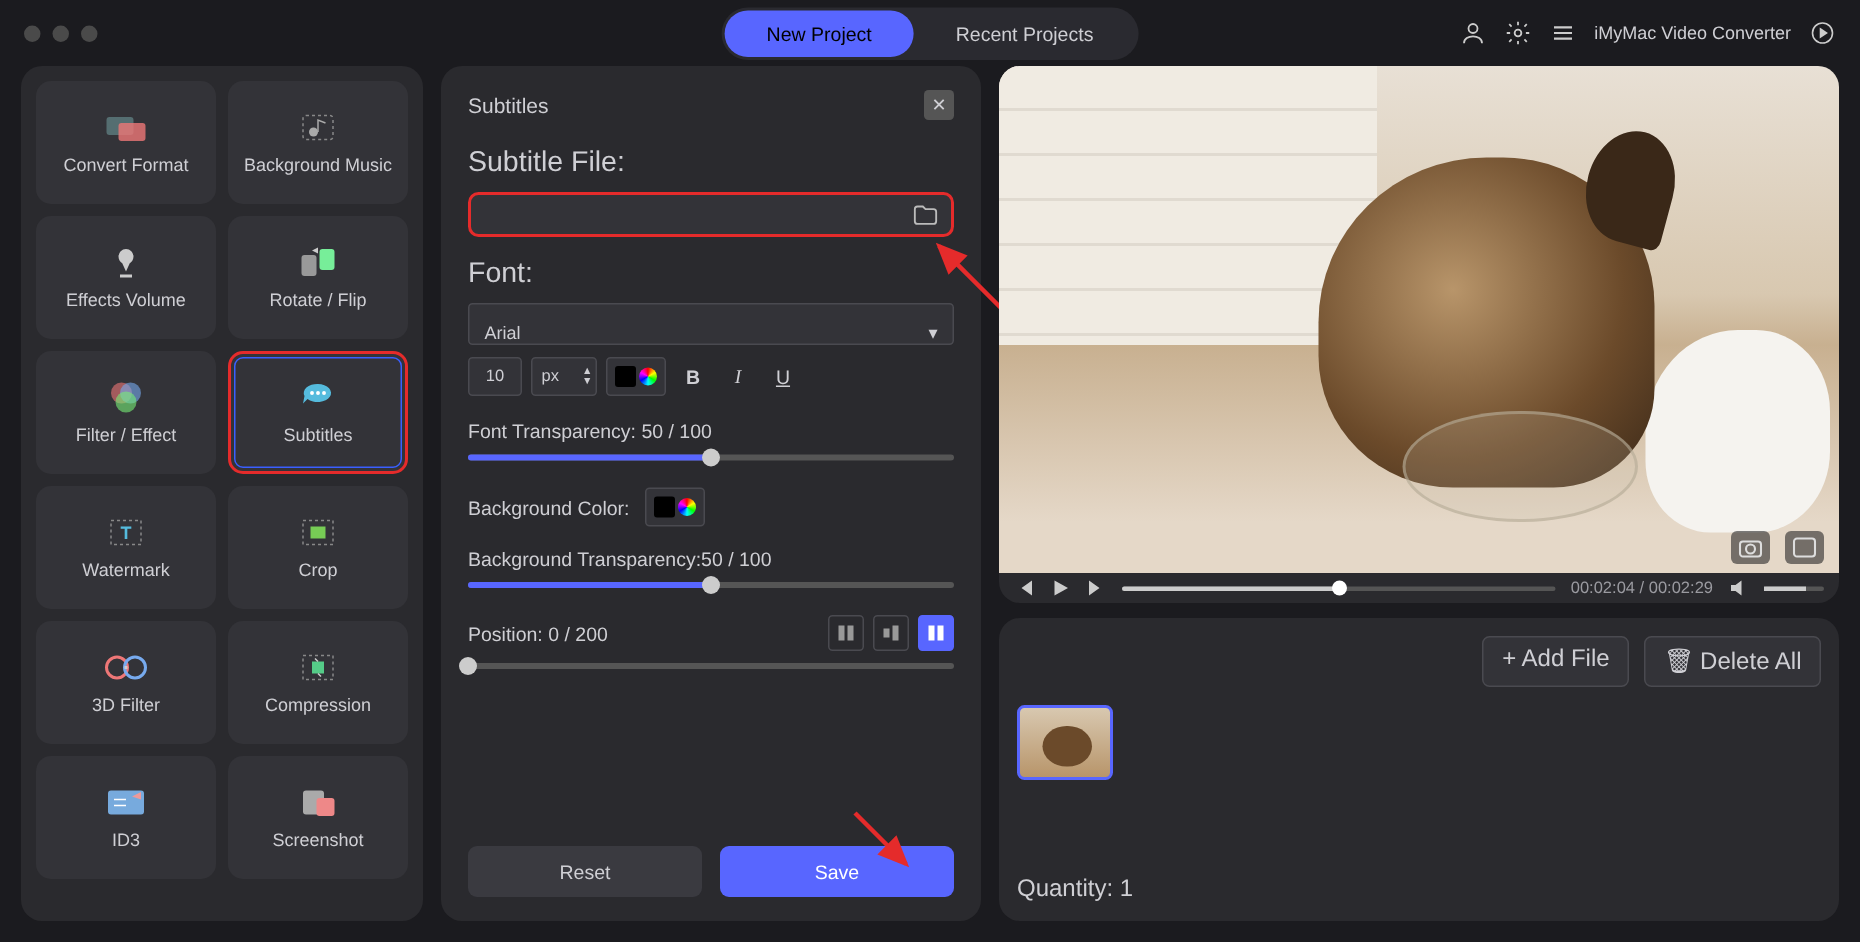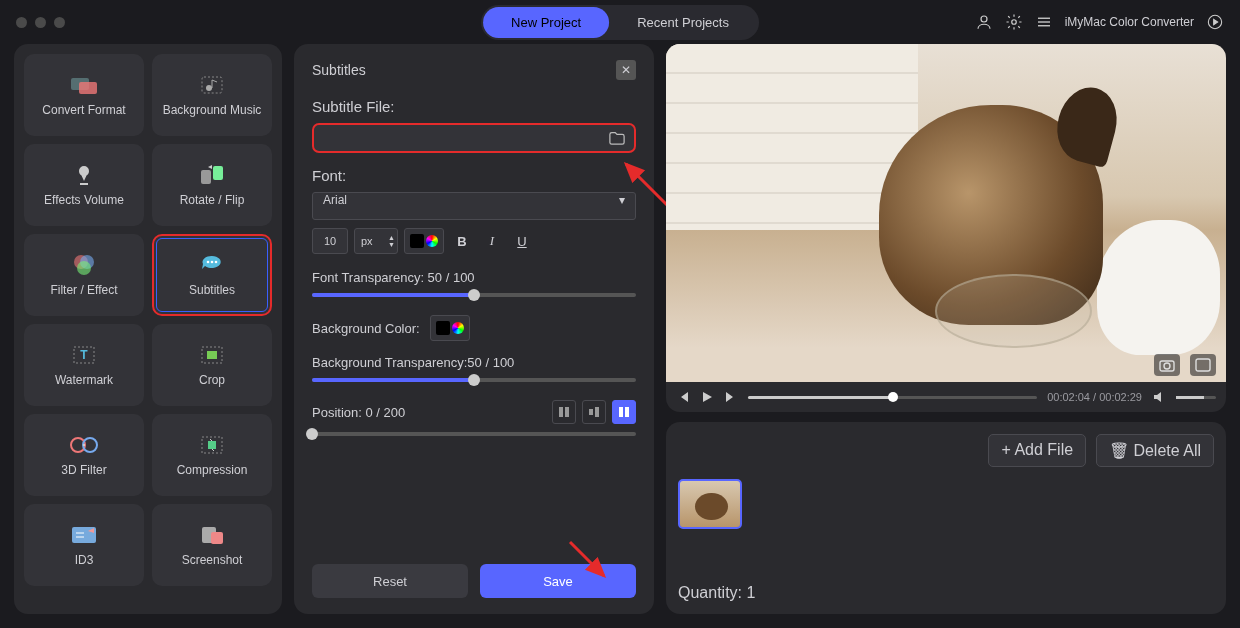--- a/index.html
+++ b/index.html
@@ -32,24 +32,24 @@
   .sidebar{width:268px;background:var(--panel);border-radius:14px;padding:10px;overflow-y:auto;}
   .sb-grid{display:grid;grid-template-columns:1fr 1fr;gap:8px;}
   .sb-item{background:var(--panel2);border-radius:10px;height:82px;display:flex;flex-direction:column;align-items:center;justify-content:center;gap:6px;cursor:pointer;font-size:12px;}
   .sb-item.selected{border:2.5px solid var(--red);outline:1.5px solid #3a5fff;outline-offset:-5px;}
   .sb-icon{width:30px;height:24px;display:flex;align-items:center;justify-content:center;}
   
   .midpanel{width:360px;background:var(--panel);border-radius:14px;padding:16px 18px;display:flex;flex-direction:column;position:relative;}
   .mp-header{display:flex;justify-content:space-between;align-items:center;margin-bottom:18px;}
   .mp-title{font-size:14px;}
   .mp-close{width:20px;height:20px;background:#555;border-radius:3px;display:flex;align-items:center;justify-content:center;font-size:12px;cursor:pointer;}
-  .field-label{font-size:15px;margin-bottom:8px;}
+  .field-label{font-size:19px;margin-bottom:8px;}
   .file-input{height:30px;background:var(--panel2);border:2.5px solid var(--red);border-radius:7px;display:flex;align-items:center;padding:0 8px;margin-bottom:14px;}
   .file-input .browse{margin-left:auto;width:18px;height:18px;display:flex;align-items:center;justify-content:center;}
-  .font-select{height:28px;background:var(--panel2);border:1px solid var(--border);border-radius:3px;display:flex;align-items:flex-start;padding:0 10px;margin-bottom:8px;font-size:12px;}
+  .font-select{height:28px;background:var(--panel2);border:1px solid var(--border);border-radius:3px;display:flex;align-items:flex-end;padding:0 10px;margin-bottom:8px;font-size:12px;}
   .chev{margin-left:auto;}
   .font-row{display:flex;gap:6px;align-items:center;margin-bottom:16px;}
   .sz{width:36px;height:26px;background:var(--panel2);border:1px solid var(--border);border-radius:3px;display:flex;align-items:center;justify-content:center;font-size:11px;}
   .px{width:44px;height:26px;background:var(--panel2);border:1px solid var(--border);border-radius:3px;display:flex;align-items:center;padding-left:6px;font-size:11px;position:relative;}
   .spin{position:absolute;right:2px;display:flex;flex-direction:column;font-size:7px;line-height:7px;}
   .colorsw{width:40px;height:26px;background:var(--panel2);border:1px solid var(--border);border-radius:3px;display:flex;align-items:center;justify-content:center;gap:2px;}
   .cblack{width:14px;height:14px;background:#000;border-radius:2px;}
   .cpick{width:12px;height:12px;border-radius:50%;background:conic-gradient(red,yellow,lime,cyan,blue,magenta,red);}
   .fbtn{width:24px;height:26px;display:flex;align-items:center;justify-content:center;font-size:13px;cursor:pointer;}
   .bold{font-weight:bold;}
@@ -73,21 +73,21 @@
   .preview{background:var(--panel);border-radius:14px;overflow:hidden;position:relative;}
   .preview-img{width:100%;height:338px;background:linear-gradient(180deg,#e8e0d5 0%,#d8c8b0 45%,#c8b090 55%,#e5d8c8 90%);position:relative;overflow:hidden;}
   
   .shelf{position:absolute;top:0;left:0;width:45%;height:55%;background:repeating-linear-gradient(180deg,#f0ebe2 0 28px,#e0dad0 28px 30px);}
   .cat{position:absolute;left:38%;top:18%;width:40%;height:65%;background:radial-gradient(ellipse at 40% 40%,#b8956a,#6b4a2a 60%,#3a2818);border-radius:50% 45% 30% 40%;}
   .cat::after{content:'';position:absolute;right:-6%;top:-8%;width:26%;height:34%;background:#3a2818;border-radius:50% 50% 10% 50%;transform:rotate(15deg);}
   .bowl{position:absolute;left:48%;bottom:10%;width:28%;height:22%;border:2px solid rgba(180,170,150,.6);border-radius:50%;background:rgba(200,190,170,.2);}
   .whitecat{position:absolute;right:1%;bottom:8%;width:22%;height:40%;background:#f5f3ef;border-radius:50% 40% 40% 35%;}
   .snap-row{position:absolute;bottom:6px;right:10px;display:flex;gap:10px;}
   .snap-btn{width:26px;height:22px;background:rgba(40,40,40,.6);border-radius:4px;display:flex;align-items:center;justify-content:center;}
-  .controls{height:30px;display:flex;align-items:center;padding:0 10px;gap:10px;}
+  .controls{height:20px;display:flex;align-items:center;padding:0 10px;gap:10px;}
   .ctl{width:14px;height:14px;cursor:pointer;}
   .timeline{flex:1;height:3px;background:#555;border-radius:2px;position:relative;}
   .tl-fill{position:absolute;height:100%;width:50%;background:#ccc;border-radius:2px;}
   .tl-thumb{position:absolute;width:10px;height:10px;background:#fff;border-radius:50%;top:-3.5px;left:50%;transform:translateX(-50%);}
   .time-text{font-size:11px;color:var(--text-dim);}
   .vol-bar{width:40px;height:3px;background:#555;border-radius:2px;position:relative;}
   .vol-fill{position:absolute;height:100%;width:70%;background:#ccc;}
   
   .filelist{flex:1;background:var(--panel);border-radius:14px;padding:12px;display:flex;flex-direction:column;}
   .fl-buttons{display:flex;justify-content:flex-end;gap:10px;margin-bottom:12px;}
@@ -128,21 +128,21 @@
           <path d="M12 2v3M12 19v3M4.2 4.2l2.1 2.1M17.7 17.7l2.1 2.1M2 12h3M19 12h3M4.2 19.8l2.1-2.1M17.7 6.3l2.1-2.1"></path>
         </svg>
     </span>
     <span class="topicon">
       <svg width="18" height="18" viewBox="0 0 24 24" stroke="#ccc" stroke-width="1.8">
           <line x1="4" y1="7" x2="20" y2="7"></line>
           <line x1="4" y1="12" x2="20" y2="12"></line>
           <line x1="4" y1="17" x2="20" y2="17"></line>
         </svg>
     </span>
-    <span style="font-size:12px;">iMyMac Color Converter</span>
+    <span style="font-size:12px;">iMyMac Video Converter</span>
     <span class="topicon">
       <svg width="16" height="16" viewBox="0 0 24 24" fill="none" stroke="#ccc" stroke-width="1.6">
           <circle cx="12" cy="12" r="10"></circle>
           <path d="M10 8l6 4-6 4z" fill="#ccc"></path>
         </svg>
     </span>
   </div>
 </div>
 
 <div class="main">

